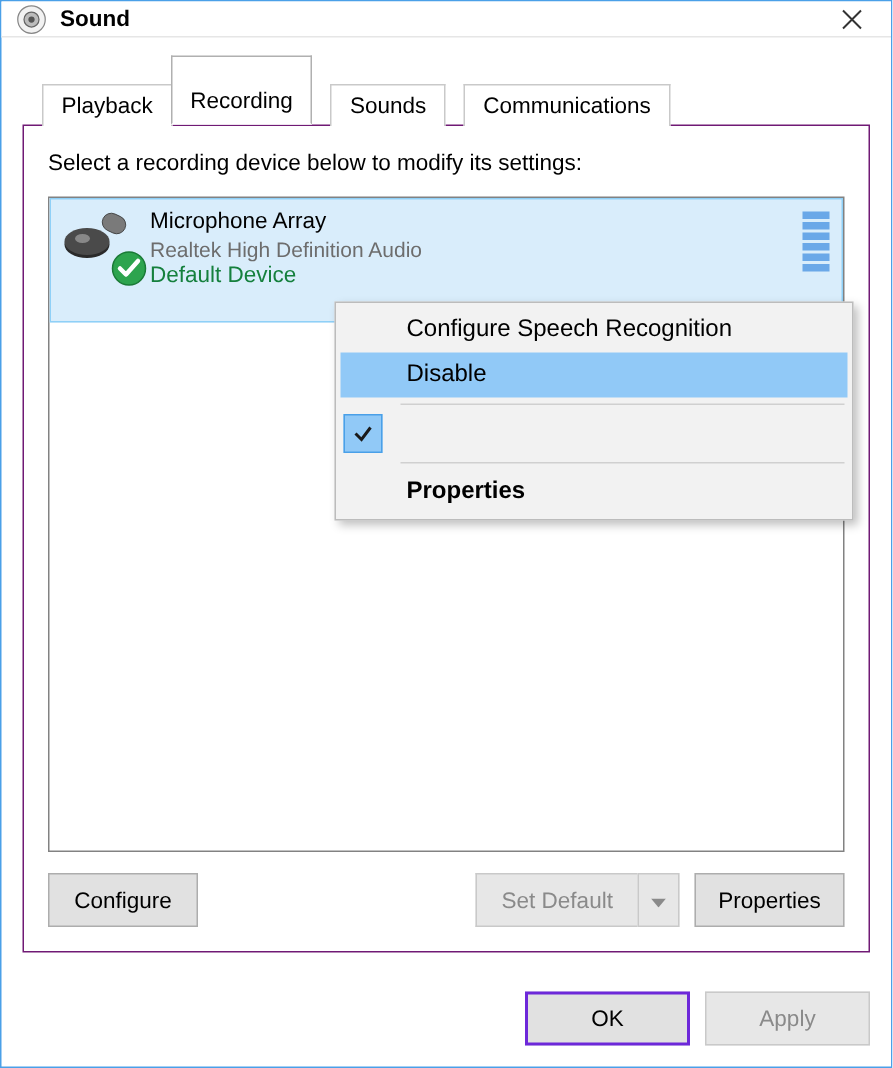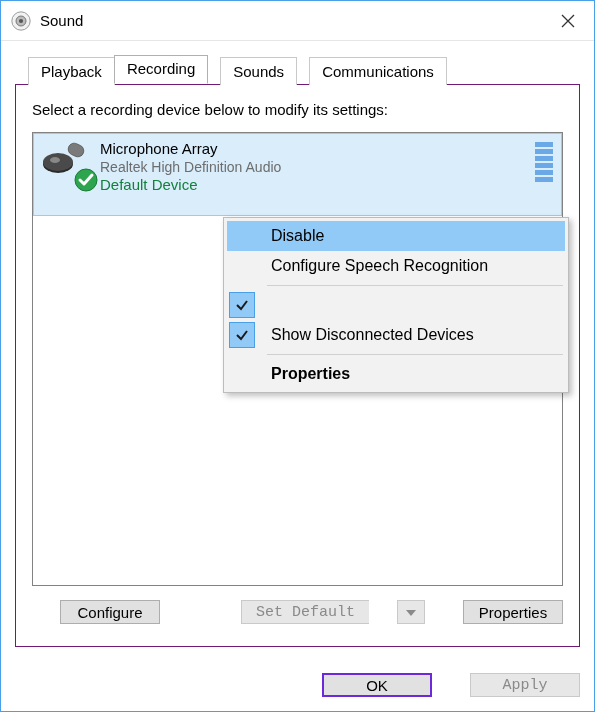--- a/index.html
+++ b/index.html
@@ -13,26 +13,27 @@
   .window {
     width: 595px;
     height: 712px;
     border: 1px solid #4aa0e8;
     background: #fff;
     display: flex;
     flex-direction: column;
     position: relative;
   }
   .titlebar {
-    height: 40px;
+    height: 24px;
     background: #fff;
     display: flex;
     align-items: center;
     padding: 0 0 0 10px;
     border-bottom: 1px solid #e6e6e6;
+    font-weight: bold;
   }
   .titlebar .app-icon {
     width: 20px; height: 20px;
     margin-right: 9px;
   }
   .titlebar .title {
     flex: 1;
     font-size: 15px;
     color: #000;
   }
@@ -69,21 +70,21 @@
     margin-right: -1px;
     position: relative;
     top: 1px;
     cursor: default;
   }
   .tab.active {
     border: 1px solid #b0b0b0;
     border-bottom: 1px solid #fff;
     z-index: 3;
     top: 0;
-    padding-top: 4px;
+    padding-top: 21px;
     padding-bottom: 6px;
     text-align: right;
   }
   .tab:not(.active) {
     margin-top: 3px;
     margin-left: 13px;
   }
 
   .tabpage {
     border: 1px solid #701a75;
@@ -150,36 +151,34 @@
   }
 
   .bottom-buttons {
     display: flex;
     flex-direction: row;
     margin-top: 14px;
     gap: 10px;
   }
   .spacer { flex: 1; }
   .btn {
-    height: 24px;
+    height: 36px;
     min-width: 100px;
     padding: 0 14px;
     font-size: 15px;
     background: #e1e1e1;
     border: 1px solid #adadad;
     color: #000;
     display: inline-flex; align-items: center; justify-content: center;
     cursor: default;
-    margin-left: 28px;
   }
   .btn.disabled {
     color: #8a8a8a;
     border-color: #c9c9c9;
     background: #e7e7e7;
-    font-family: Liberation Mono, monospace;
   }
   .btn.default {
     border: 2px solid #6d28d9;
     background: #e1e1e1;
   }
   .splitbtn {
     display: inline-flex;
     height: 30px;
   }
   .splitbtn .main {
@@ -325,42 +324,34 @@
                 </svg>
             </span>
           </button>
         </div>
         <button class="btn">Properties</button>
       </div>
     </div>
 
     <div class="context-menu">
       <div class="gutter"></div>
+      <div class="ctx-item">
+        <span>Configure Speech Recognition</span>
+      </div>
       <div class="ctx-item hover">
         <span>Disable</span>
-      </div>
-      <div class="ctx-item">
-        <span>Configure Speech Recognition</span>
       </div>
       <div class="ctx-sep"></div>
       <div class="ctx-item">
         <span class="check">
           <svg viewBox="0 0 14 14">
               <path d="M2 7 L6 11 L12 3" fill="none" stroke-width="2"></path>
             </svg>
         </span>
       </div>
-      <div class="ctx-item">
-        <span class="check">
-          <svg viewBox="0 0 14 14">
-              <path d="M2 7 L6 11 L12 3" fill="none" stroke-width="2"></path>
-            </svg>
-        </span>
-        <span>Show Disconnected Devices</span>
-      </div>
       <div class="ctx-sep"></div>
       <div class="ctx-item bold">
         <span>Properties</span>
       </div>
     </div>
 
   </div>
 
   <div class="dialog-buttons">
     <button class="btn default" style="min-width:110px">OK</button>

